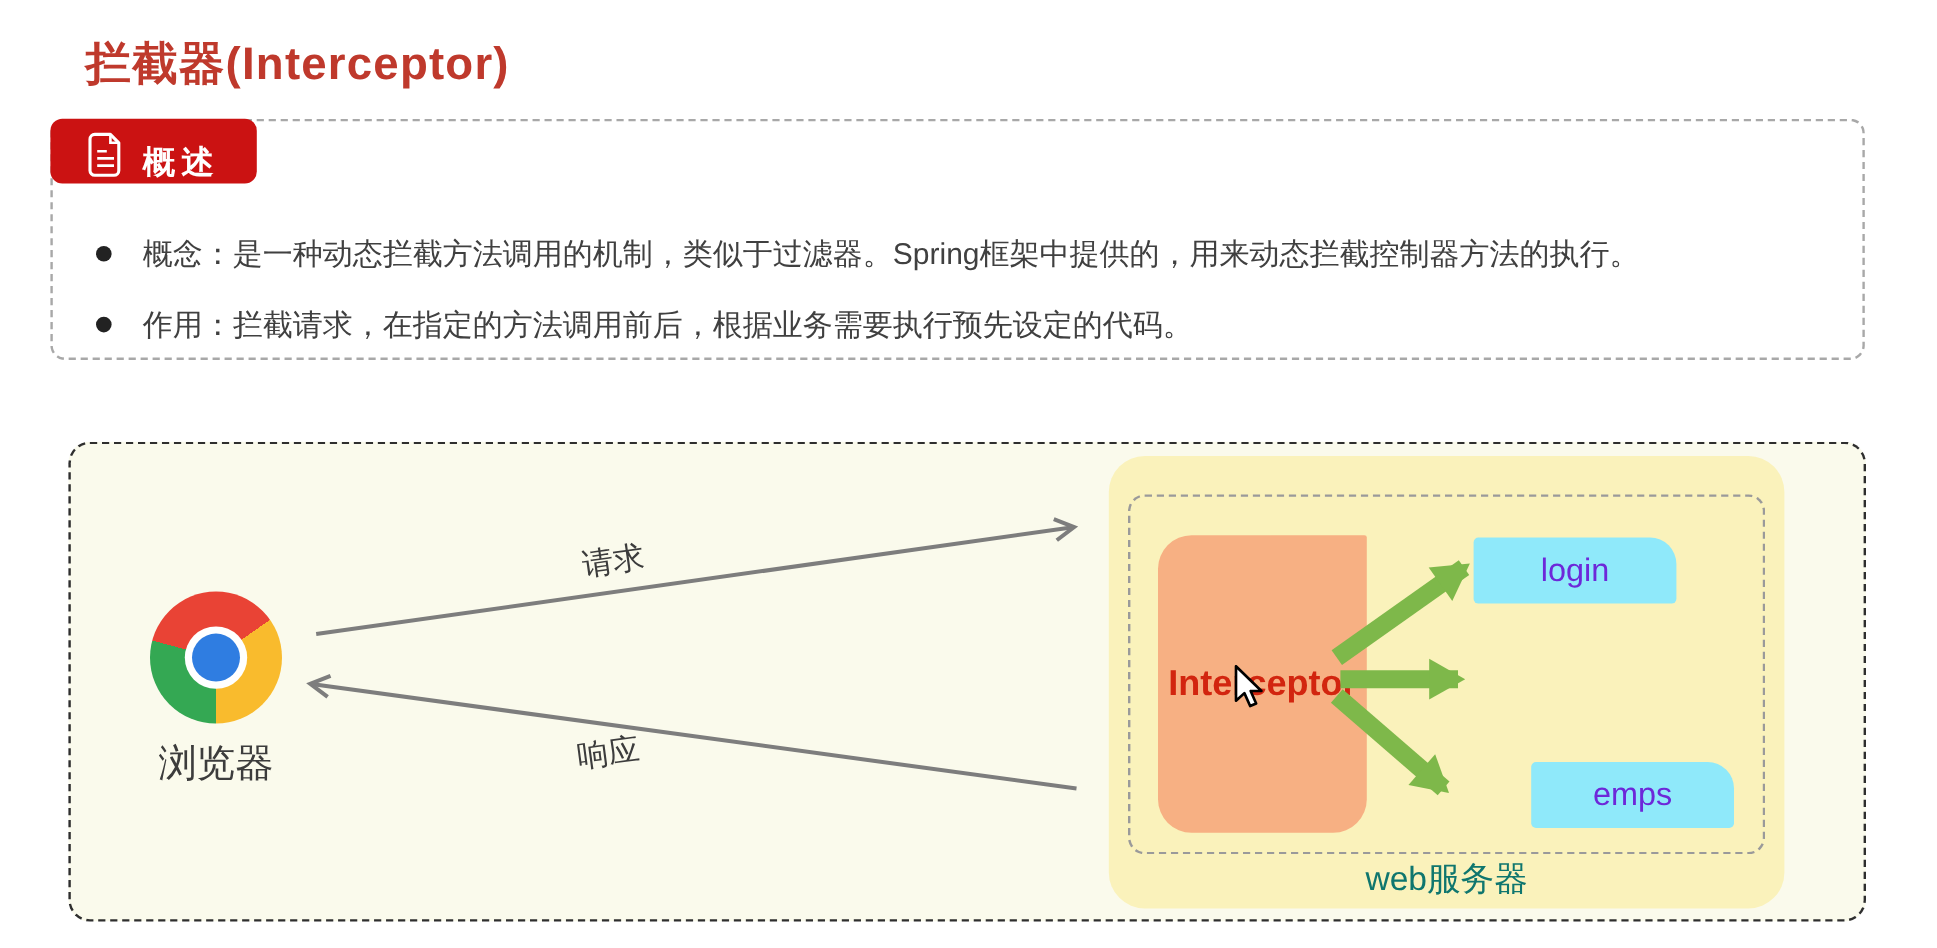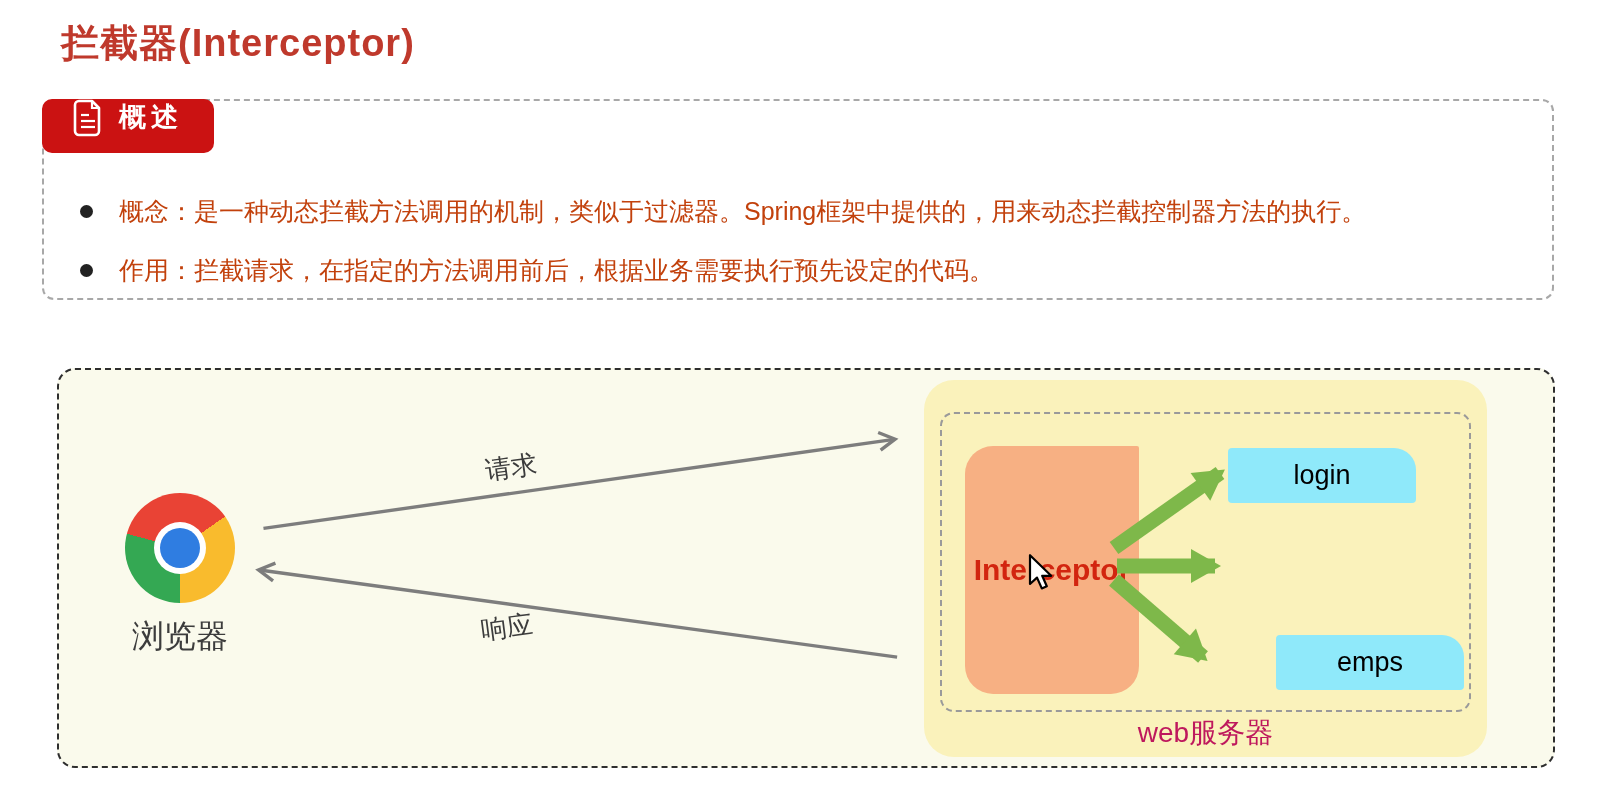--- a/index.html
+++ b/index.html
@@ -1,37 +1,37 @@
 <!DOCTYPE html>
 <html><head>
 <meta charset="utf-8">
 <style>
   html,body{margin:0;padding:0;}
   body{
     width:1614px;height:790px;position:relative;background:#ffffff;overflow:hidden;
     font-family:"Liberation Sans","DejaVu Sans",sans-serif;
   }
   .title{
-    position:absolute;left:57px;top:14px;margin:4px;
+    position:absolute;left:57px;top:14px;margin:14px;
     font-size:38px;font-weight:bold;color:#bf392c;letter-spacing:1px;
   }
   
   .overview{
     position:absolute;left:42px;top:99px;width:1512px;height:201px;
     border:2px dashed #a8a8a8;border-radius:12px;background:#ffffff;box-sizing:border-box;
   }
   .badge{
     position:absolute;left:-2px;top:-2px;width:172px;height:54px;
     background:#cb1212;border-radius:10px;
-    display:flex;align-items:flex-start;justify-content:center;gap:16px;
+    display:flex;align-items:flex-end;justify-content:center;gap:16px;
   }
   .badge-label{color:#ffffff;font-size:27px;font-weight:bold;letter-spacing:5px;}
   .bullet{
     position:absolute;left:36px;display:flex;align-items:center;gap:26px;
-    font-size:25px;color:#c2410c;white-space:nowrap;
+    font-size:25px;color:#404040;white-space:nowrap;
   }
   .b0{top:94px;} .b1{top:153px;font-family:Liberation Serif, serif;}
   .dot{width:13px;height:13px;background:#222;border-radius:50%;flex:none;}
   
   .diagram{
     position:absolute;left:57px;top:368px;width:1498px;height:400px;
     border:2px dashed #2e2e2e;border-radius:18px;background:#fafaec;box-sizing:border-box;
   }
   .flow-arrows{position:absolute;left:0;top:0;width:100%;height:100%;}
   .browser{position:absolute;left:66px;top:123px;width:110px;text-align:center;}
@@ -61,29 +61,29 @@
     border:2px dashed #9a9a9a;border-radius:14px;box-sizing:border-box;
   }
   .interceptor{
     position:absolute;left:41px;top:66px;width:174px;height:248px;
     background:#f7b083;border-radius:28px 2px 28px 28px;
     display:flex;align-items:center;justify-content:center;
   }
   .interceptor-label{font-size:30px;font-weight:bold;color:#d2250f;}
   .green-arrows{position:absolute;left:0;top:0;width:100%;height:100%;pointer-events:none;}
   .endpoint{
-    position:absolute;left:304px;width:188px;height:55px;
+    position:absolute;left:304px;width:169px;height:55px;
     background:#8fe9fa;border-radius:4px 22px 4px 4px;
     display:flex;align-items:center;justify-content:center;
-    font-size:27px;color:#000000;
+    font-size:27px;color:#6d28d9;
   }
   .ep0{top:68px;} .ep1{top:159px;} .ep2{top:255px;margin-left:48px;}
   .server-label{
     position:absolute;left:0;right:0;top:334px;text-align:center;
-    font-size:28px;color:#be185d;
+    font-size:28px;color:#0f766e;
   }
   .cursor{position:absolute;left:969px;top:184px;}
 </style>
 </head>
 <body>
 
 <h1 class="title">拦截器(Interceptor)</h1>
 
 <section class="overview">
   <div class="badge">

